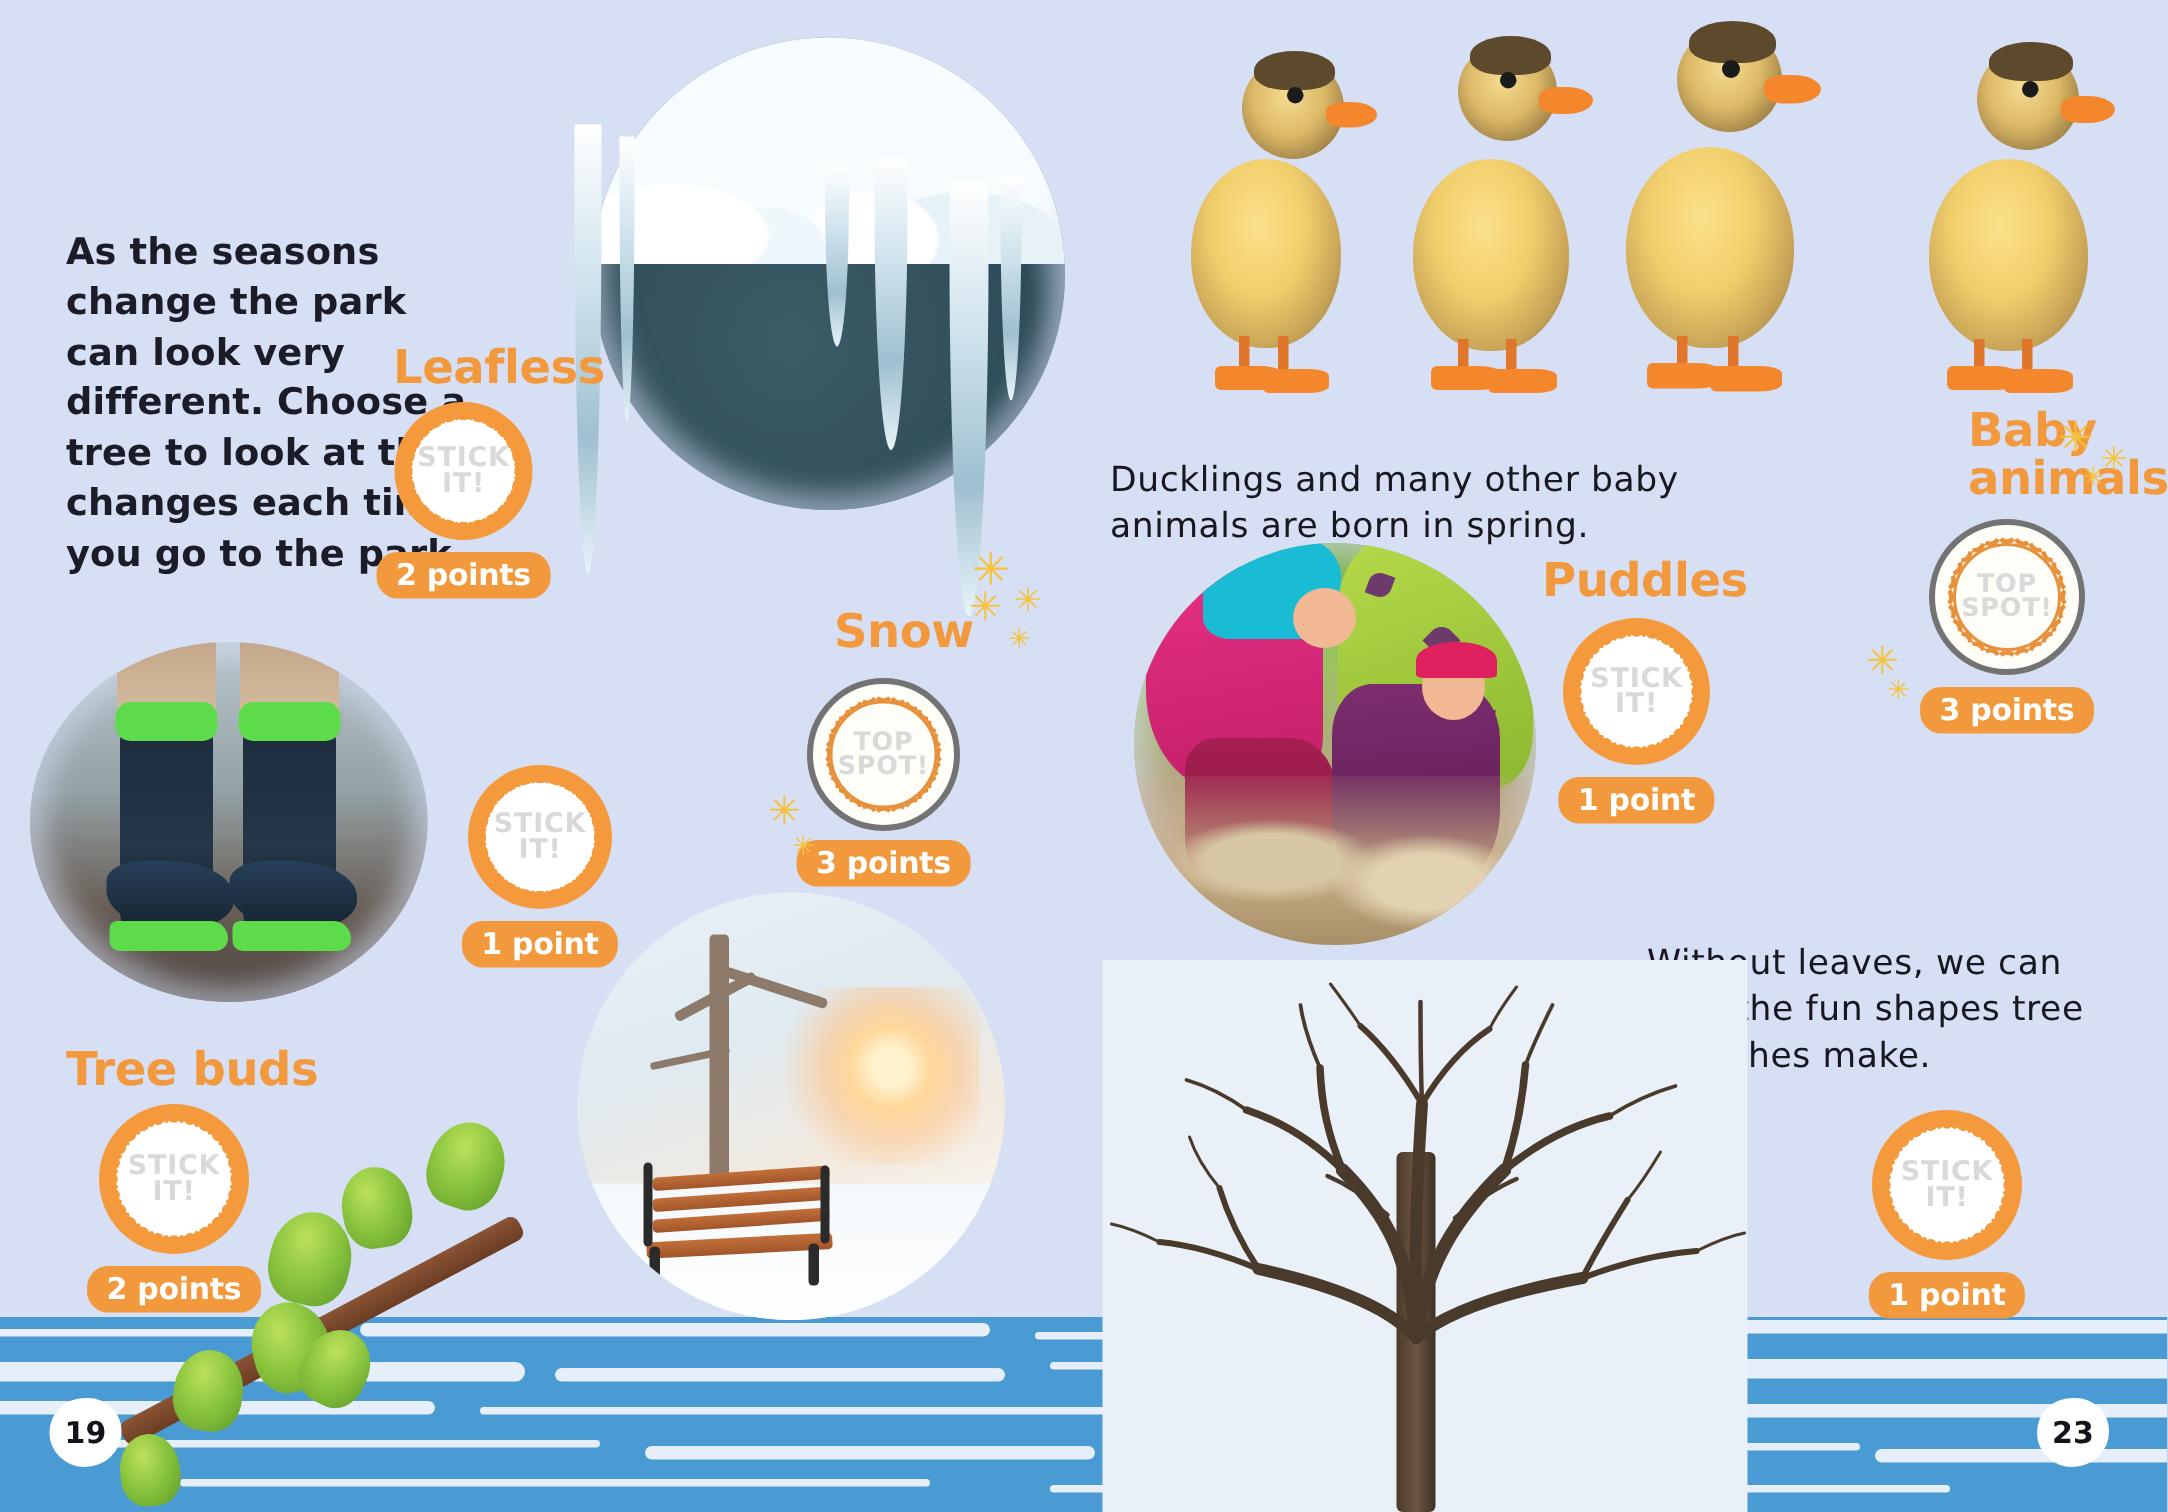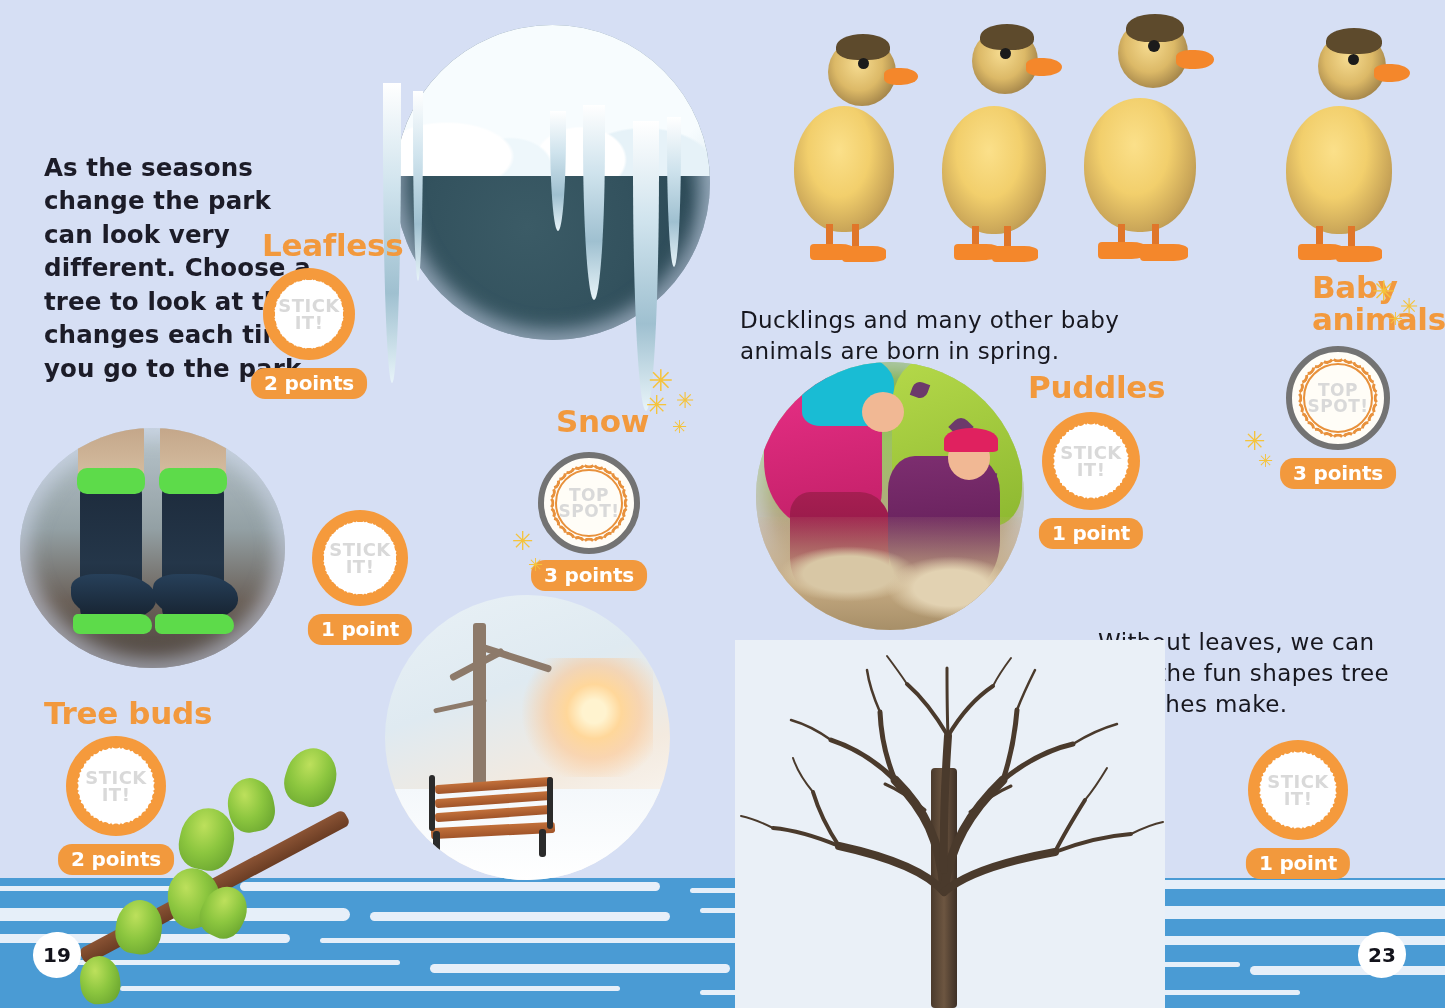--- a/index.html
+++ b/index.html
@@ -48,21 +48,21 @@
     position:relative;border-radius:50%;
     box-sizing:border-box;
   }
   
   .ring.stick{background:#f59a3c;}
   .ring.stick .inner{
     position:absolute;border-radius:50%;background:#fff;
     inset:13%;
   }
   
-  .ring.top{background:#fffdf7;border:6px solid #737373;}
+  .ring.top{background:#fffdf7;border:4px solid #737373;}
   .ring.top .inner{
     position:absolute;border-radius:50%;background:#fffdf7;
     inset:12%;border:2px solid #e8913c;
   }
   .scallops{position:absolute;inset:0;border-radius:50%;}
   .scallops span{
     position:absolute;left:50%;top:50%;
     width:9px;height:9px;border-radius:50%;
     border-bottom:3px solid #fff;border-left:3px solid transparent;border-right:3px solid transparent;border-top:3px solid transparent;
     transform-origin:50% 50%;

